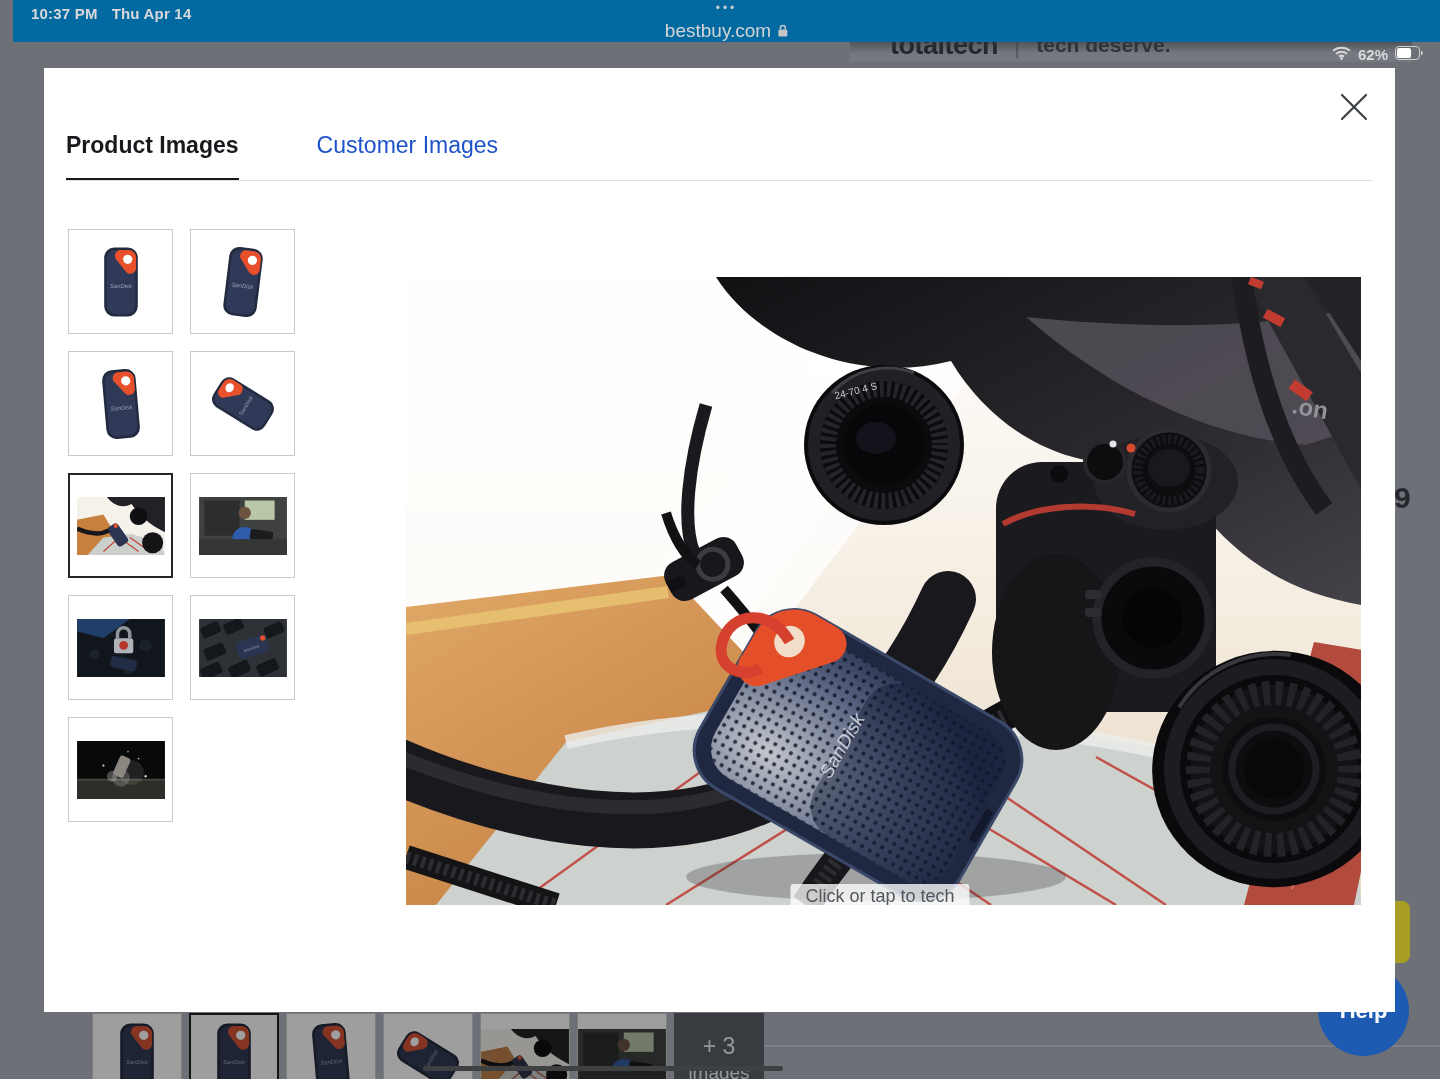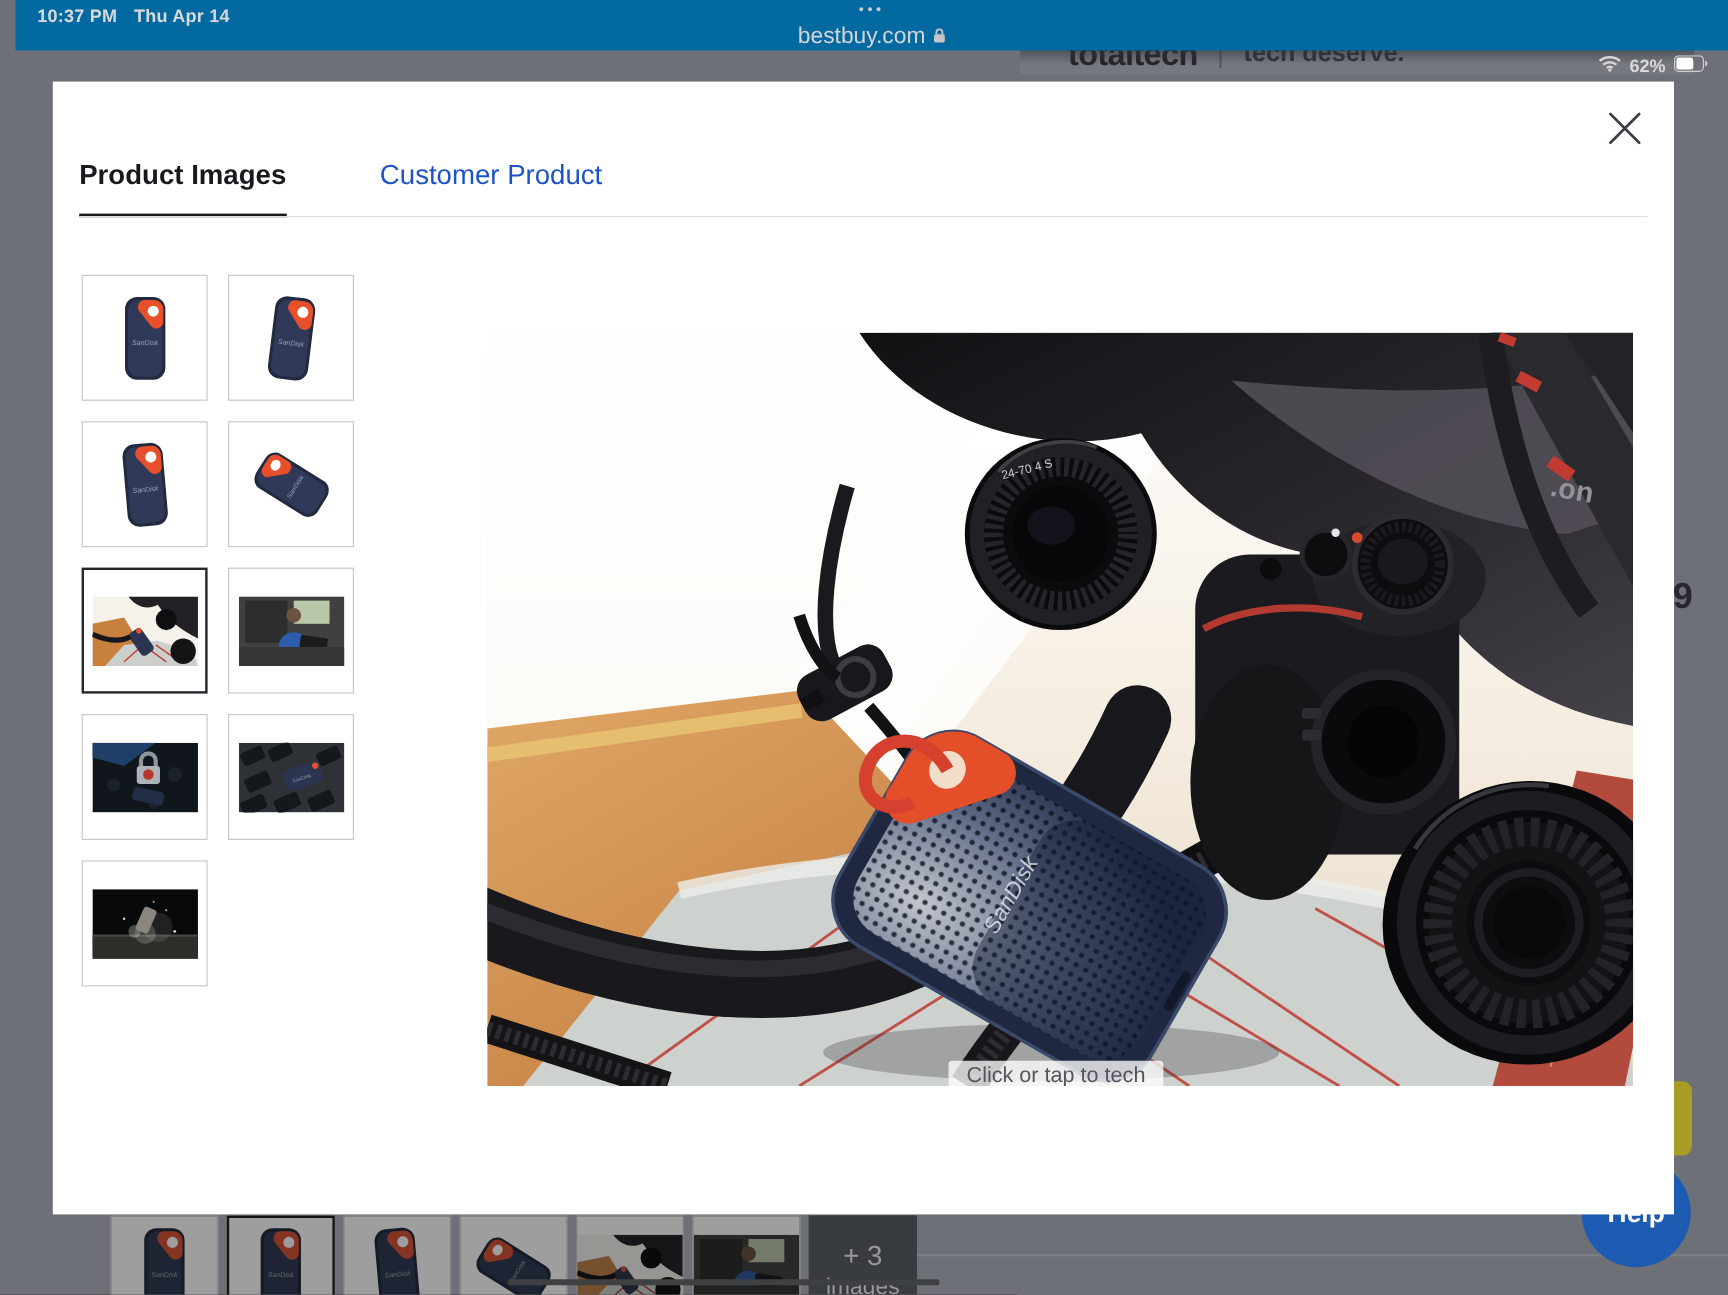--- a/index.html
+++ b/index.html
@@ -193,21 +193,21 @@
 
   <div class="modal">
     <div class="close-x">
       <svg width="30" height="30" viewBox="0 0 30 30">
           <path d="M3 3 L27 27 M27 3 L3 27" stroke="#3c3f44" stroke-width="2.2" stroke-linecap="round"></path>
         </svg>
     </div>
 
     <div class="tabs">
       <div class="tab active">Product Images</div>
-      <div class="tab inactive">Customer Product</div>
+      <div class="tab inactive">Customer Images</div>
     </div>
     <div class="tabline"></div>
 
     <div class="thumbgrid" id="thumb-grid">
         <div class="thumb">
           <svg viewBox="0 0 100 100" width="84" height="84">
             <g transform="rotate(0 50 50)">
               <rect x="30" y="9" width="40" height="82" rx="12" fill="#222a40"></rect>
               <rect x="33" y="12" width="34" height="76" rx="10" fill="#303a58"></rect>
               <path d="M49 12 h10 a9 9 0 0 1 9 9 v12 a7 7 0 0 1 -12 5 L45 24 a7 7 0 0 1 4 -12 z" fill="#e8502b"></path>

